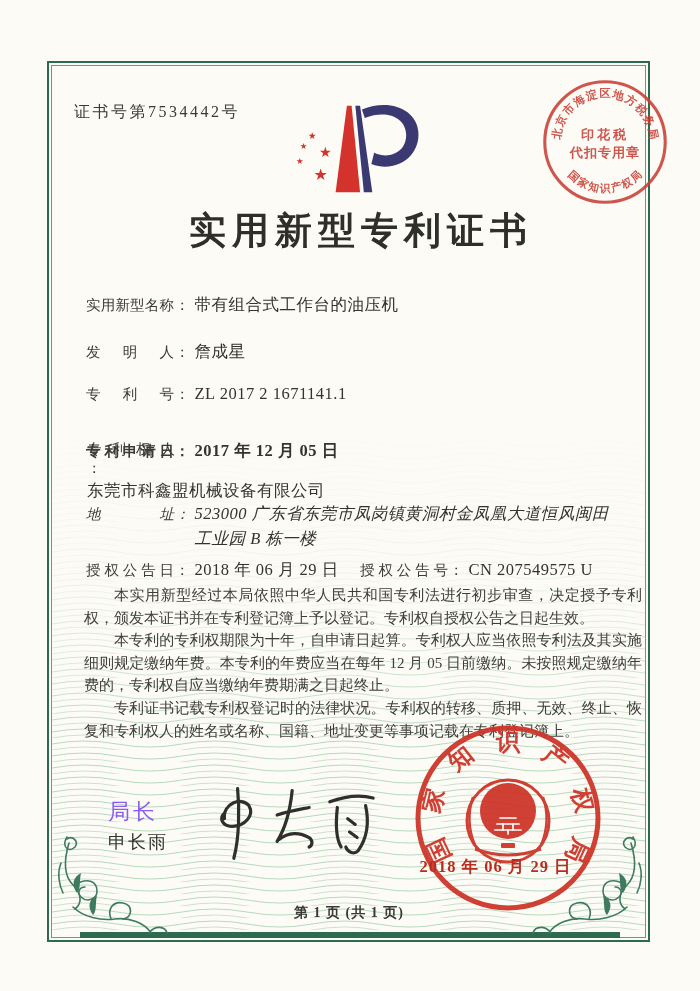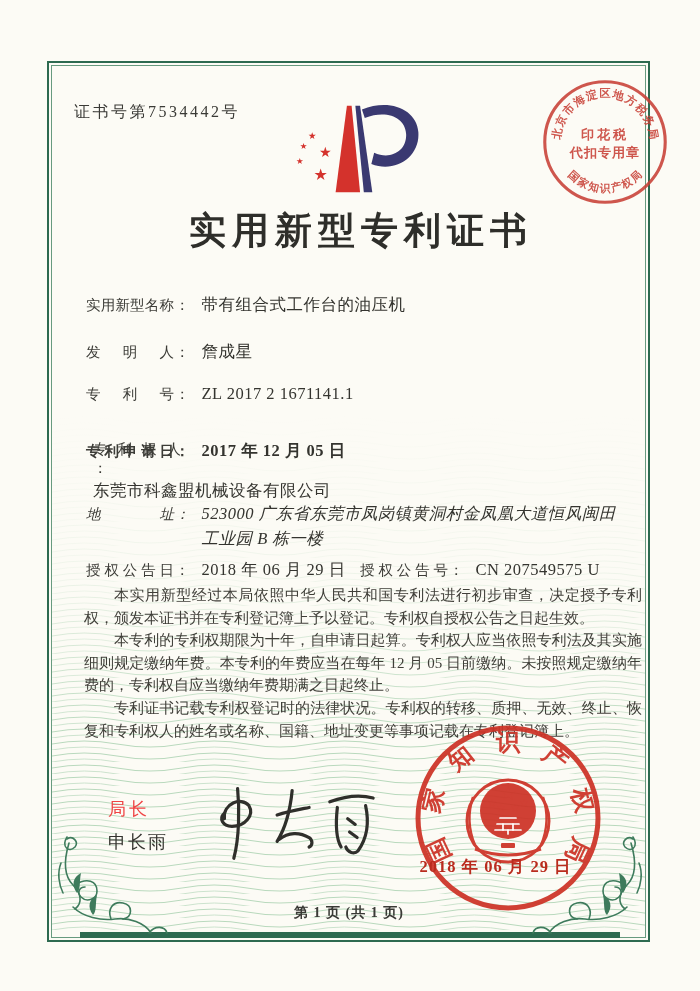--- a/index.html
+++ b/index.html
@@ -21,26 +21,26 @@
   .ornament{z-index:2;}
   
   .certno{left:74px;top:102px;font-size:16px;letter-spacing:2.5px;color:#3a3a36;z-index:3;}
   .logo{left:290px;top:102px;z-index:3;}
   .title{left:47px;top:206px;width:604px;text-align:center;font-size:37px;font-weight:600;
     letter-spacing:6px;color:#2e2e2a;z-index:3;padding-left:12px;}
   .field-row{left:86px;display:flex;align-items:baseline;z-index:3;}
   .flabel{display:inline-block;width:88px;font-size:14.5px;color:#3c3c37;
     text-align:justify;text-align-last:justify;text-justify:inter-character;}
   .fcolon{font-size:14.5px;margin:0 5px 0 1px;}
-  .fvalue{font-size:16.5px;color:#34342f;letter-spacing:.5px;line-height:25px;margin-left:7px;}
+  .fvalue{font-size:16.5px;color:#34342f;letter-spacing:.5px;line-height:25px;}
   .grant-row{left:360px;display:flex;align-items:baseline;z-index:3;}
   .paras{left:84px;top:584px;width:558px;z-index:3;font-size:15px;line-height:22.6px;
     color:#3f3e38;text-align:justify;}
   .paras p{margin:0;text-indent:2em;}
-  .director-title{left:108px;top:797px;font-size:18px;letter-spacing:3px;color:#ef4444;z-index:3;}
+  .director-title{left:108px;top:797px;font-size:22px;letter-spacing:3px;color:#8b5cf6;z-index:3;}
   .director-name{left:108px;top:830px;font-size:18px;letter-spacing:2px;color:#33332e;z-index:3;}
   .signature{left:195px;top:783px;z-index:3;}
   .seal{left:413px;top:723px;z-index:4;opacity:.93;}
   .seal text{fill:#cd3226;font-weight:bold;font-family:"Liberation Serif",serif;}
   .seal-date{left:413px;top:856px;width:165px;text-align:center;font-size:16.5px;font-weight:bold;
     color:#b92c1e;letter-spacing:1px;z-index:5;}
   .tax-stamp{left:537px;top:74px;z-index:4;opacity:.88;}
   .tax-stamp text{fill:#c84036;font-weight:bold;font-family:"Liberation Serif",serif;}
   .footer{left:47px;top:904px;width:604px;text-align:center;font-size:14px;color:#3a3a36;
     letter-spacing:1px;z-index:3;font-weight:bold;}

